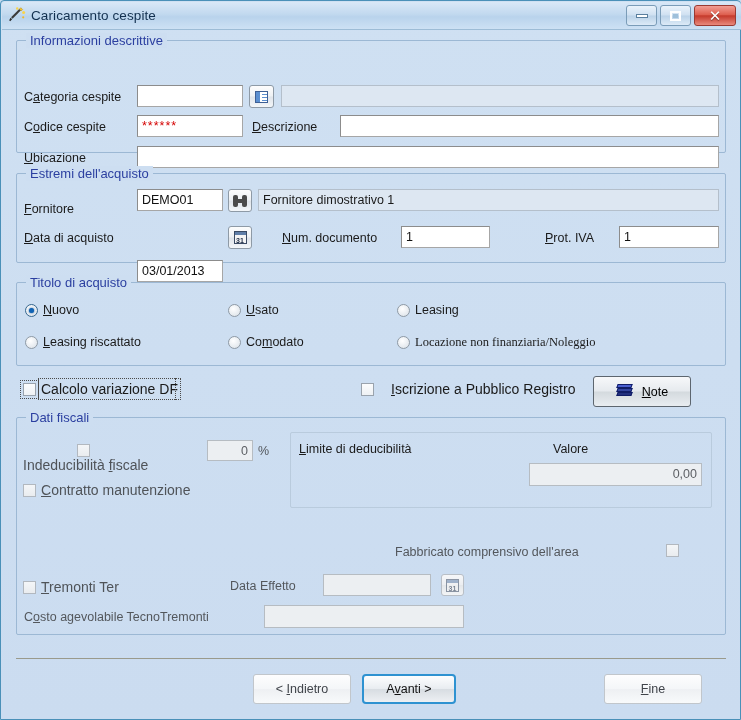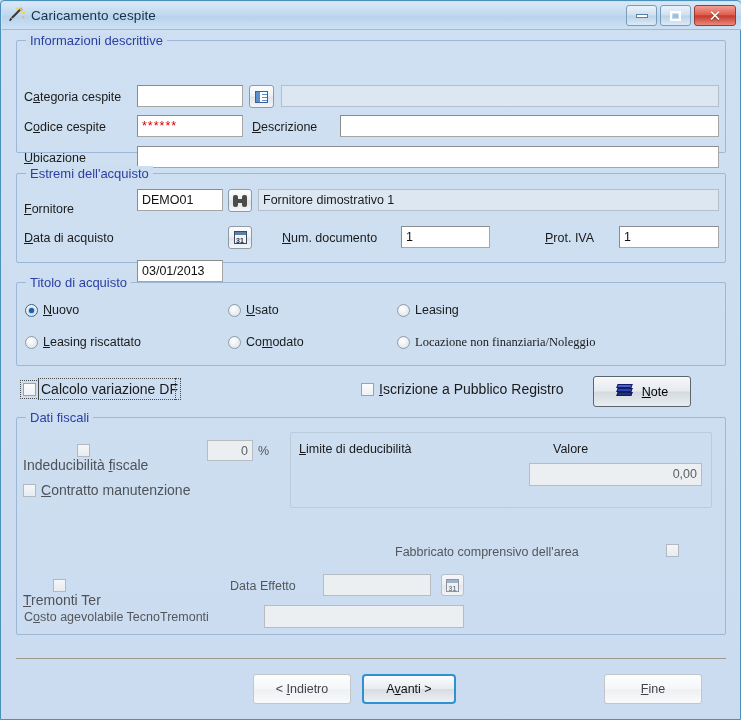--- a/index.html
+++ b/index.html
@@ -253,21 +253,21 @@
     </div>
     <div class="radio" style="left:395px;top:305px;font-family:Liberation Serif, serif;">
       <span class="rdot"></span>
       <span><span>Locazione non finanziaria/Noleggio</span><u></u><span></span></span>
     </div>
 
     <div class="chk focus" style="left:21px;top:351px;">
       <span class="cbox"></span>
       <span><span>Calcolo variazione DF</span><u></u><span></span></span>
     </div>
-    <div class="chk" style="left:359px;top:351px;">
+    <div class="chk" style="left:359px;top:351px;gap:12px;">
       <span class="cbox"></span>
       <span><span></span><u>I</u><span>scrizione a Pubblico Registro</span></span>
     </div>
     <div class="note-btn" style="left:591px;top:346px;width:98px;height:31px;">
       <span class="ic-note">
           <s></s>
           <s></s>
           <s></s>
         </span>
       <span><span></span><u>N</u><span>ote</span></span>
@@ -295,21 +295,21 @@
     <div class="chk dis" style="left:21px;top:452px;">
       <span class="cbox"></span>
       <span><span></span><u>C</u><span>ontratto manutenzione</span></span>
     </div>
 
     <div class="lbl dis" style="left:393px;top:515px;">Fabbricato comprensivo dell'area</div>
     <div class="chk dis" style="left:664px;top:514px;">
       <span class="cbox"></span>
     </div>
 
-    <div class="chk dis" style="left:21px;top:549px;flex-direction:column;">
+    <div class="chk dis" style="left:21px;top:549px;">
       <span class="cbox"></span>
       <span><span></span><u>T</u><span>remonti Ter</span></span>
     </div>
     <div class="lbl dis" style="left:228px;top:549px;">Data Effetto</div>
     <div class="tf dis" style="left:321px;top:544px;width:108px;height:22px;"></div>
     <div class="sbtn dis" style="left:439px;top:544px;width:23px;height:22px;">
       <div class="ic-cal" style="opacity:.55">31</div>
     </div>
 
     <div class="lbl dis" style="left:22px;top:580px;">

